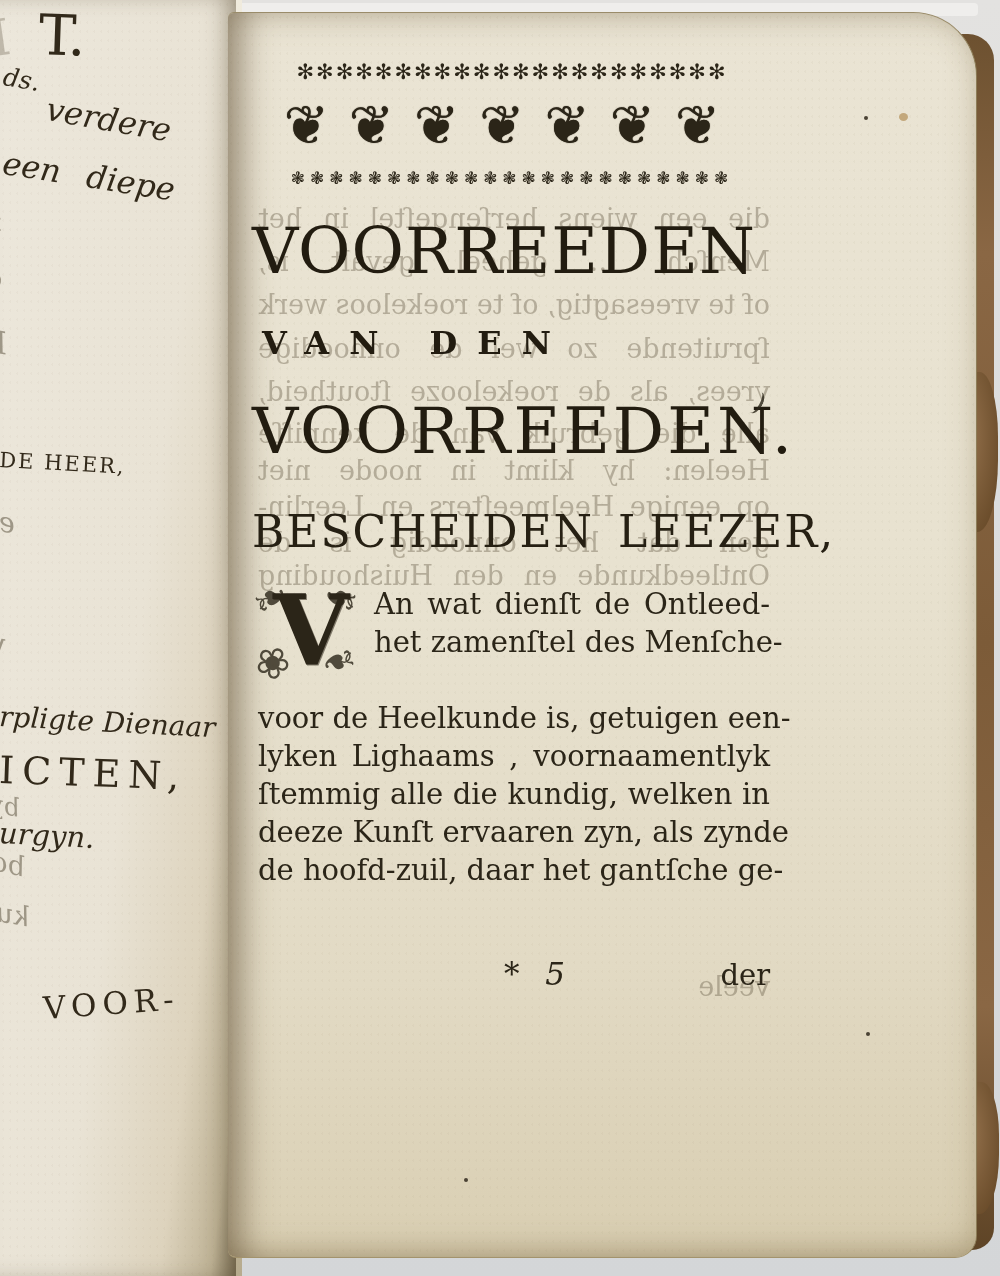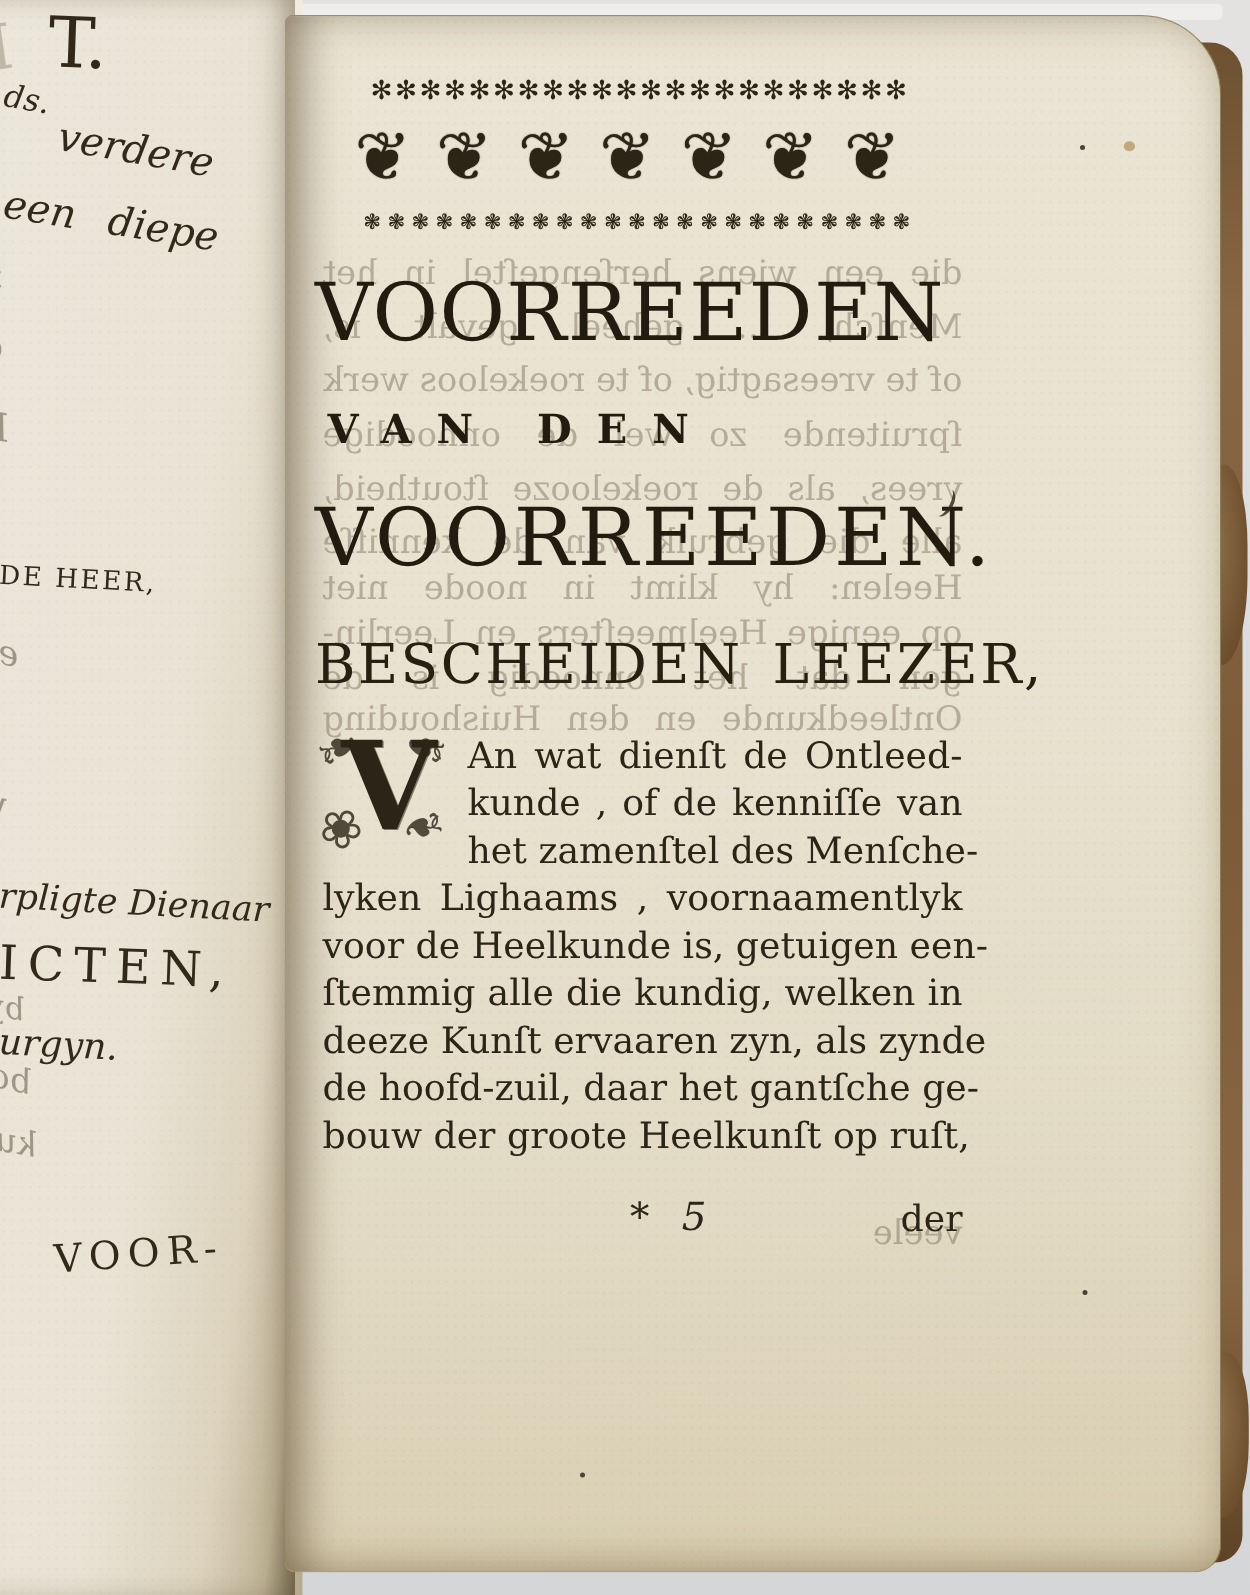--- a/index.html
+++ b/index.html
@@ -164,30 +164,28 @@
   <div class="dropcap">
     <span class="dc-orn dc-tl">❧</span>
     <span class="dc-orn dc-tr">❧</span>
     <span class="dc-orn dc-bl">❀</span>
     <span class="dc-orn dc-br">❧</span>
     <span class="dc-letter">V</span>
   </div>
 
   <div class="para-indent">
     <div class="bl">An wat dienſt de Ontleed-</div>
-    <div class="bl">kunde , of de kenniſſe van</div>
     <div class="bl">het zamenſtel des Menſche-</div>
   </div>
   <div class="para-full">
+    <div class="bl">voor de Heelkunde is, getuigen een-</div>
     <div class="bl">lyken Lighaams , voornaamentlyk</div>
-    <div class="bl">voor de Heelkunde is, getuigen een-</div>
     <div class="bl">ſtemmig alle die kundig, welken in</div>
     <div class="bl">deeze Kunſt ervaaren zyn, als zynde</div>
     <div class="bl">de hoofd-zuil, daar het gantſche ge-</div>
-    <div class="bl">bouw der groote Heelkunſt op ruſt,</div>
   </div>
 
   <div class="sigrow">
     <span class="sig-mark">* 5</span>
     <span class="catchword-r">der</span>
   </div>
 
   <div class="speck speck-1"></div>
   <div class="speck speck-2"></div>
   <div class="speck speck-3"></div>

